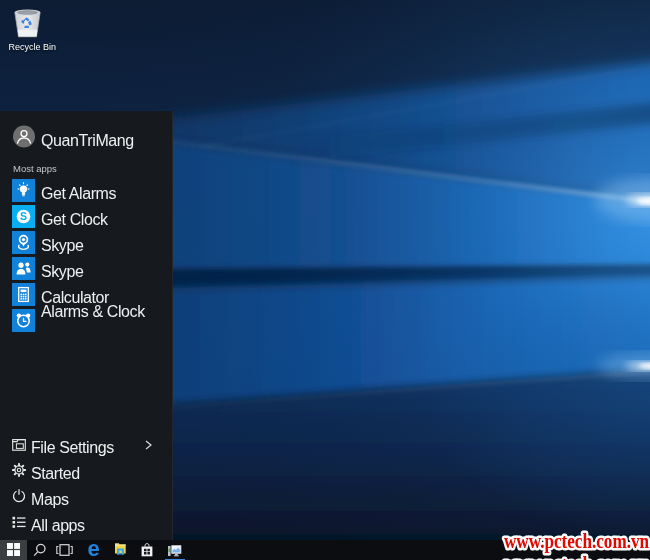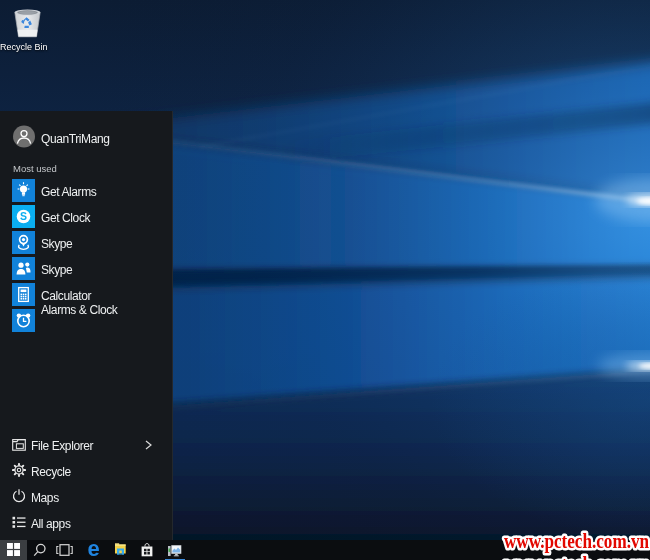--- a/index.html
+++ b/index.html
@@ -1,26 +1,26 @@
 <!DOCTYPE html>
 <html><head>
 <meta charset="utf-8">
 <style>
 html,body{margin:0;padding:0}
 #stage{position:relative;width:650px;height:560px;overflow:hidden;
   font-family:"Liberation Sans",sans-serif;background:#0a1a30;-webkit-font-smoothing:antialiased}
 #wall{position:absolute;left:0;top:0}
 
 #bin{position:absolute;left:13px;top:8px}
-#binlabel{position:absolute;left:0px;top:42px;width:56px;text-align:left;
+#binlabel{position:absolute;left:0px;top:42px;width:56px;text-align:right;
   font-size:9px;color:#fff;text-shadow:0 1px 2px rgba(0,0,0,.9)}
 
 #menu{position:absolute;left:0;top:111px;width:172px;height:429px;
   background:#16191d;border-right:1px solid rgba(120,130,140,.15)}
-.mtext{position:absolute;left:41px;color:#eef0f1;font-size:12px;letter-spacing:-0.4px;white-space:nowrap}
+.mtext{position:absolute;left:41px;color:#eef0f1;font-size:16px;letter-spacing:-0.4px;white-space:nowrap}
 .tile{position:absolute;left:12px;width:23px;height:23px;background:#1182d9}
 #mostused{position:absolute;left:13px;top:163px;font-size:9.5px;color:#c3c6c9}
 .licon{position:absolute;left:12px}
 
 #taskbar{position:absolute;left:0;top:540px;width:650px;height:20px;background:#0b0d10}
 #startbtn{position:absolute;left:0;top:0;width:27px;height:20px;background:#3b3e41}
 
 #wm{position:absolute;left:0;top:0;pointer-events:none}
 </style>
 </head>
@@ -145,21 +145,21 @@
 <div id="binlabel">Recycle Bin</div>
 
 <div id="menu">
 
   <svg style="position:absolute;left:13px;top:14px" width="22" height="23" viewBox="0 0 22 23">
     <circle cx="11" cy="11.5" r="11" fill="#6f6f6f"></circle>
     <circle cx="11" cy="8.6" r="3" fill="none" stroke="#fff" stroke-width="1.3"></circle>
     <path d="M4.4,18.6 C5.3,14.4 7.9,13 11,13 C14.1,13 16.7,14.4 17.6,18.6" fill="none" stroke="#fff" stroke-width="1.3"></path>
   </svg>
   <div class="mtext" style="top:21px">QuanTriMang</div>
-  <div id="mostused" style="top:52px">Most used</div>
+  <div id="mostused" style="top:52px">Most apps</div>
 
   <div class="tile" style="top:68px">
     <svg width="23" height="23" viewBox="0 0 23 23">
       <g fill="#fff">
         <circle cx="11.5" cy="10" r="3.6"></circle>
         <rect x="9.9" y="13.2" width="3.2" height="2.6"></rect>
         <rect x="10.3" y="16.2" width="2.4" height="1"></rect>
       </g>
       <g stroke="#fff" stroke-width="1.1">
         <line x1="11.5" y1="3.2" x2="11.5" y2="5.2"></line>
@@ -229,40 +229,40 @@
       <path d="M11.5,8.8 L11.5,12.3 L14.4,12.3" fill="none" stroke="#fff" stroke-width="1.3"></path>
     </svg>
   </div>
   <div class="mtext" style="top:192px">Alarms &amp; Clock</div>
 
   <svg class="licon" style="top:327px" width="14" height="13" viewBox="0 0 14 13">
     <rect x="0.7" y="1.6" width="12.6" height="10.6" fill="none" stroke="#e8e8e8" stroke-width="1.1"></rect>
     <path d="M0.7,3.6 L5,3.6 L6.2,1.6 L13.3,1.6" fill="none" stroke="#e8e8e8" stroke-width="1.1"></path>
     <rect x="4.4" y="5.8" width="6.9" height="4.6" fill="none" stroke="#e8e8e8" stroke-width="1"></rect>
   </svg>
-  <div class="mtext" style="top:328px;left:31px">File Explorer</div>
+  <div class="mtext" style="top:328px;left:31px">File Settings</div>
   <svg style="position:absolute;left:144px;top:329px" width="9" height="10" viewBox="0 0 9 10">
     <path d="M2,1 L7,5 L2,9" fill="none" stroke="#dcdcdc" stroke-width="1.2"></path>
   </svg>
 
   <svg class="licon" style="top:352px" width="14" height="14" viewBox="0 0 14 14">
     <circle cx="7" cy="7" r="4.1" fill="none" stroke="#e8e8e8" stroke-width="1.25"></circle>
     <circle cx="7" cy="7" r="1.7" fill="none" stroke="#e8e8e8" stroke-width="1.1"></circle>
     <g stroke="#e8e8e8" stroke-width="1.9" stroke-linecap="round">
       <line x1="7" y1="0.9" x2="7" y2="2.1"></line>
       <line x1="7" y1="11.9" x2="7" y2="13.1"></line>
       <line x1="0.9" y1="7" x2="2.1" y2="7"></line>
       <line x1="11.9" y1="7" x2="13.1" y2="7"></line>
       <line x1="2.69" y1="2.69" x2="3.54" y2="3.54"></line>
       <line x1="10.46" y1="10.46" x2="11.31" y2="11.31"></line>
       <line x1="2.69" y1="11.31" x2="3.54" y2="10.46"></line>
       <line x1="10.46" y1="3.54" x2="11.31" y2="2.69"></line>
     </g>
   </svg>
-  <div class="mtext" style="top:354px;left:31px">Recycle</div>
+  <div class="mtext" style="top:354px;left:31px">Started</div>
 
   <svg class="licon" style="top:378px" width="14" height="14" viewBox="0 0 14 14">
     <path d="M4.5,2.3 A5.5,5.5 0 1 0 9.5,2.3" fill="none" stroke="#e8e8e8" stroke-width="1.25"></path>
     <line x1="7" y1="0.3" x2="7" y2="5.8" stroke="#e8e8e8" stroke-width="1.25"></line>
   </svg>
   <div class="mtext" style="top:380px;left:31px">Maps</div>
 
   <svg class="licon" style="top:405px" width="14" height="13" viewBox="0 0 14 13">
     <g fill="#e8e8e8">
       <rect x="0.5" y="0.8" width="2.6" height="2.6"></rect>

